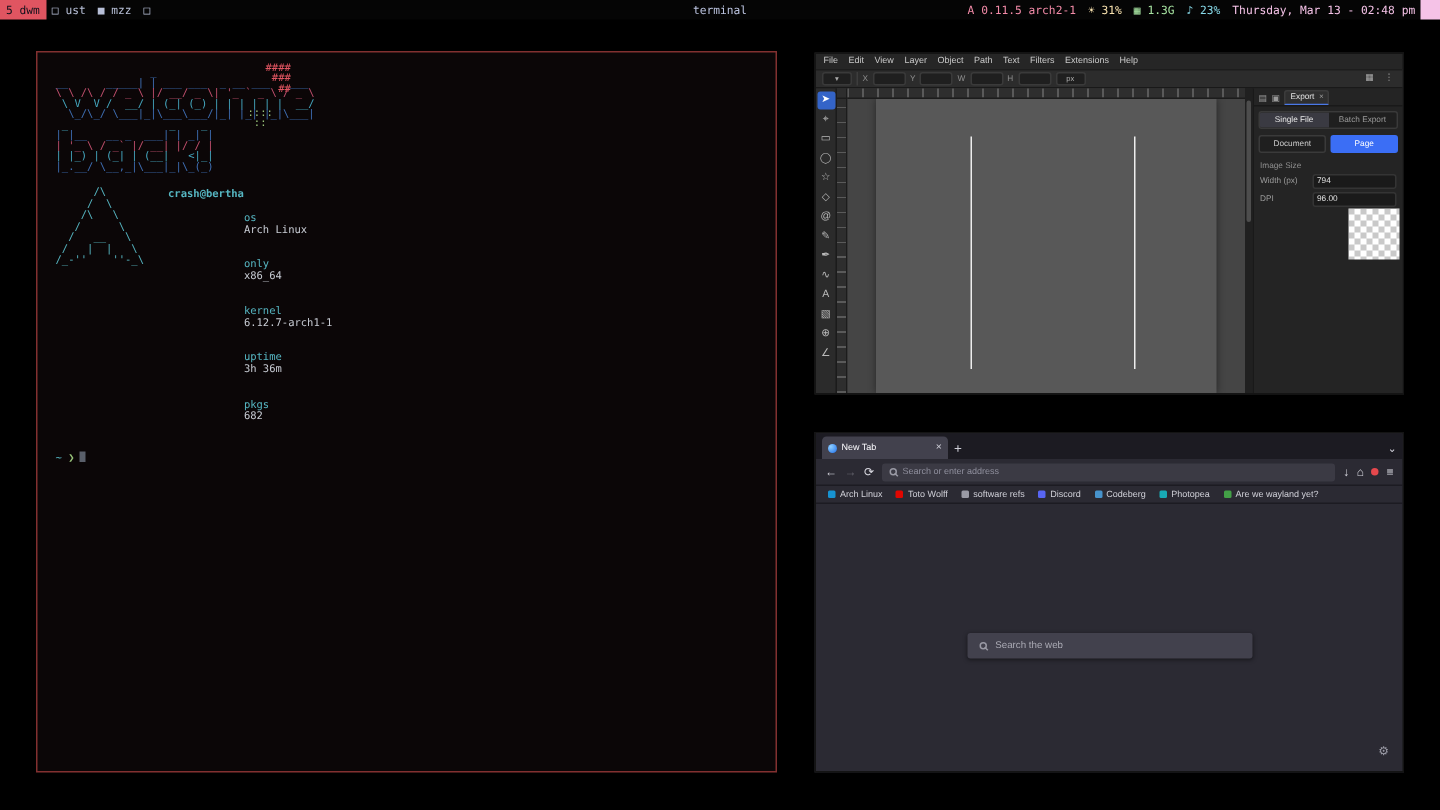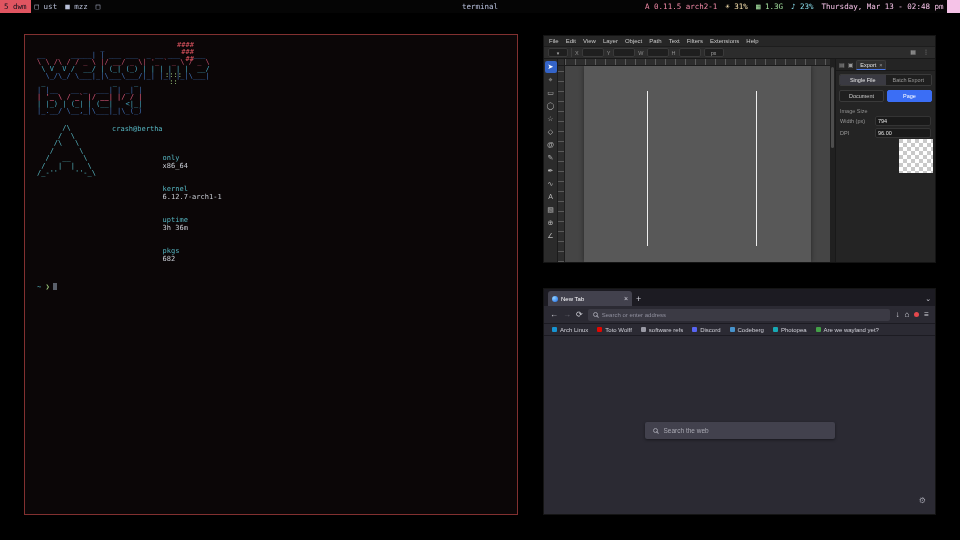--- a/index.html
+++ b/index.html
@@ -22,22 +22,22 @@
     font-family:"DejaVu Sans Mono", monospace; color:#c8ccd4; }
   .art-line { font:7px/7px "DejaVu Sans Mono", monospace; white-space:pre; }
   .deco { position:absolute; font:7px/7px "DejaVu Sans Mono", monospace;
     white-space:pre; }
   .deco-red { left:152px; top:7px; color:#e05561; }
   .deco-green { left:140px; top:37px; color:#98c379; }
   .quote { color:#c586c0; font-size:6.5px; margin-top:7px; white-space:pre; }
   .fetch { display:flex; gap:16px; margin-top:10px; }
   .fetch-logo { color:#56b6c2; font:7px/7.5px "DejaVu Sans Mono", monospace;
     white-space:pre; }
-  .fetch-user { color:#56b6c2; font-weight:normal; font-size:7px;
-    line-height:8px; margin-bottom:14px; }
+  .fetch-user { color:#56b6c2; font-weight:bold; font-size:7px;
+    line-height:8px; margin-bottom:1px; }
   .inf-row { font-size:7px; line-height:7.8px; white-space:pre; }
   .inf-k { color:#56b6c2; display:inline-block; width:36px; }
   .inf-v { color:#c8ccd4; }
   .prompt { margin-top:11px; font-size:7px; }
   .p-path { color:#56b6c2; }
   .p-char { color:#98c379; }
   .cursor { display:inline-block; width:4px; height:7px; background:#5a5f6a;
     margin-left:3px; vertical-align:-1px; }
 
   
@@ -200,21 +200,21 @@
       <div class="art-line" style="color: rgb(194, 80, 110);">\ \ /\ / / _ \ |/ __/ _ \| '_ ` _ \ / _ \</div>
 
       <div class="art-line" style="color: rgb(69, 168, 192);"> \ V  V /  __/ | (_| (_) | | | | | |  __/</div>
 
       <div class="art-line" style="color: rgb(63, 111, 181);">  \_/\_/ \___|_|\___\___/|_| |_| |_|\___|</div>
 
       <div class="art-line" style="color: rgb(69, 168, 192);"> _                _    _ </div>
 
       <div class="art-line" style="color: rgb(63, 111, 181);">| |__   __ _  ___| | _| |</div>
 
-      <div class="art-line" style="color: rgb(194, 80, 110); font-weight: bold;">| '_ \ / _` |/ __| |/ / |</div>
+      <div class="art-line" style="color: rgb(194, 80, 110);">| '_ \ / _` |/ __| |/ / |</div>
 
       <div class="art-line" style="color: rgb(69, 168, 192);">| |_) | (_| | (__|   &lt;|_|</div>
 
       <div class="art-line" style="color: rgb(63, 111, 181);">|_.__/ \__,_|\___|_|\_(_)</div>
     </div>
   <pre class="deco deco-red">####
  ###
   ##</pre>
   <pre class="deco deco-green">::::
  ::</pre>
@@ -223,20 +223,24 @@
      /  \
     /\   \
    /      \
   /   __   \
  /   |  |   \
 /_-''    ''-_\</pre>
     <div class="fetch-info">
       <div class="fetch-user">crash@bertha</div>
       <div>
 
+          <div class="inf-row">
+            <span class="inf-k">os</span>
+            <span class="inf-v">Arch Linux</span>
+          </div>
 
           <div class="inf-row">
             <span class="inf-k">only</span>
             <span class="inf-v">x86_64</span>
           </div>
 
           <div class="inf-row">
             <span class="inf-k">kernel</span>
             <span class="inf-v">6.12.7-arch1-1</span>
           </div>

